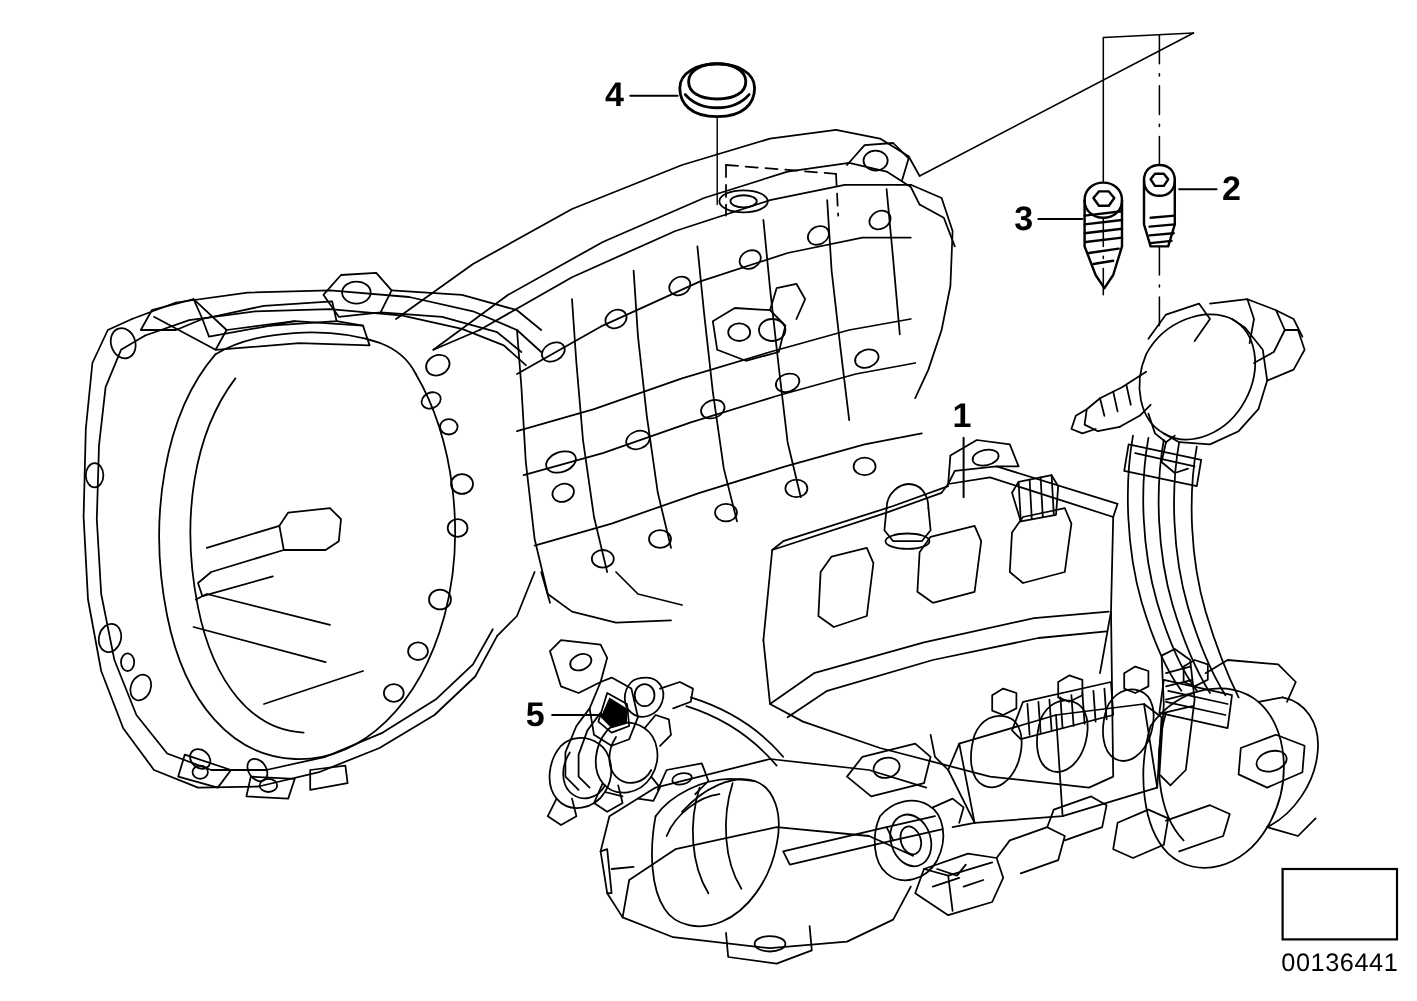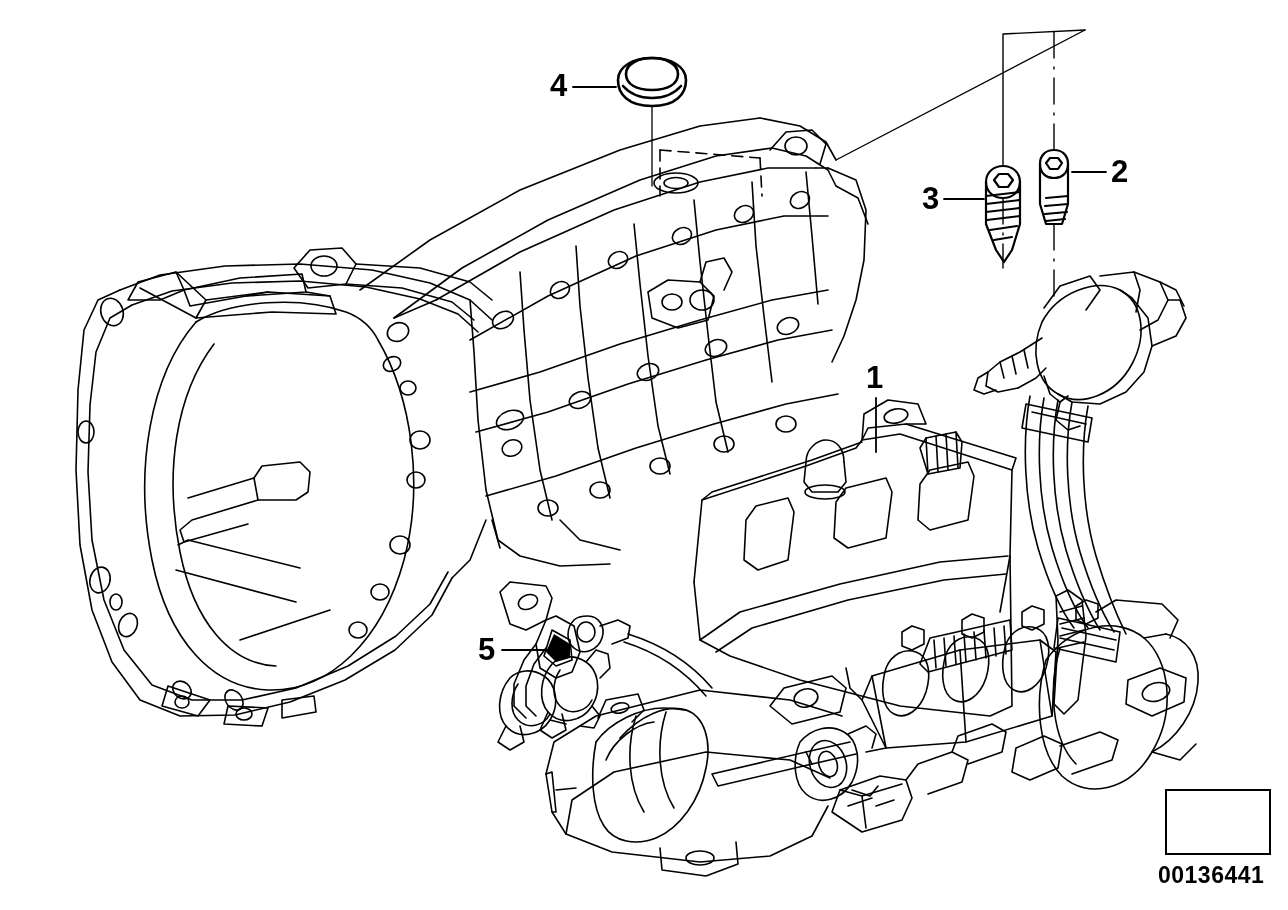--- a/index.html
+++ b/index.html
@@ -11,22 +11,22 @@
   .callout{position:absolute;font-weight:bold;font-size:31px;line-height:1;
            color:#000;font-family:"Liberation Sans","DejaVu Sans",sans-serif;
            letter-spacing:-0.5px;}
   #c1{left:866px;top:362px;}
   #c2{left:1111px;top:156px;}
   #c3{left:922px;top:183px;}
   #c4{left:550px;top:70px;}
   #c5{left:478px;top:634px;}
   #idbox{position:absolute;left:1165px;top:789px;width:106px;height:66px;
          border:2.5px solid #000;background:#fff;box-sizing:border-box;}
-  #idnum{position:absolute;left:1158px;top:862px;width:120px;
-         font-size:23px;font-weight:bold;color:#000;letter-spacing:0.5px;
+  #idnum{position:absolute;left:1158px;top:862px;width:120px;text-align:center;
+         font-size:23px;font-weight:normal;color:#000;letter-spacing:0.5px;
          font-family:"Liberation Sans","DejaVu Sans",sans-serif;}
 </style>
 </head>
 <body>
 
 <div id="stage">
 
   <svg id="art" viewBox="0 0 1288 910" xmlns="http://www.w3.org/2000/svg">
     <rect x="0" y="0" width="1288" height="910" fill="#ffffff"></rect>
 

